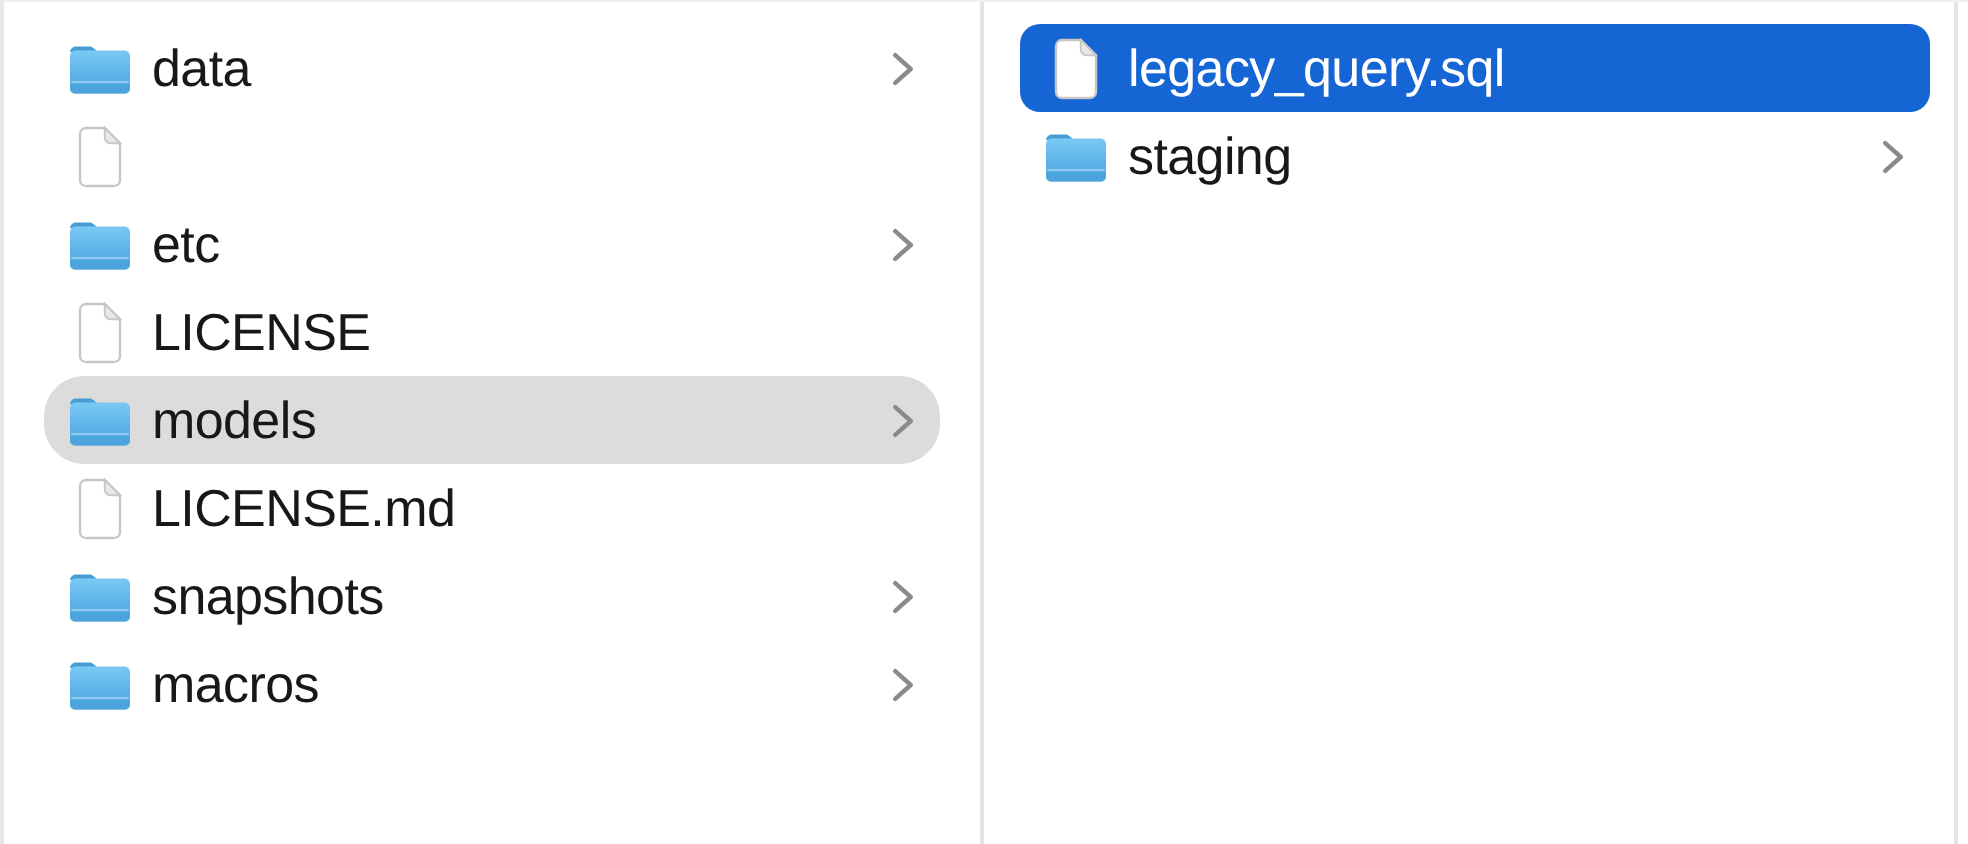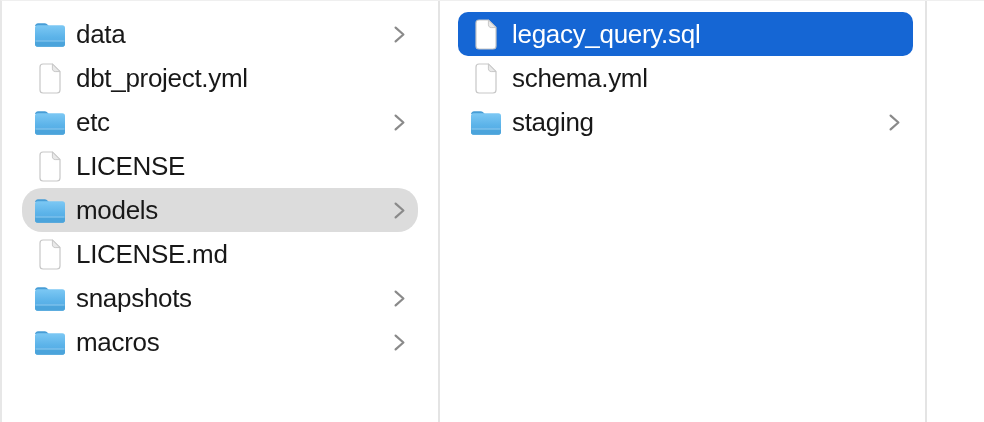--- a/index.html
+++ b/index.html
@@ -13,21 +13,21 @@
     display: flex;
     border-left: 2px solid #e7e7e7;
     border-top: 1px solid #efefef;
     background: #ffffff;
   }
   .column {
     padding-top: 11px;
     height: 100%;
     background: #ffffff;
   }
-  .col-1 { width: 436px; }
+  .col-1 { width: 488px; }
   .col-2 { width: 485px; }
   .col-stub { flex: 1; }
   .divider {
     width: 2px; height: 100%;
     background: #e4e4e4;
     flex: 0 0 2px;
   }
   .row {
     height: 44px;
     display: flex;
@@ -91,21 +91,20 @@
           </svg>
         </span>
       </div>
       <div class="row">
         <span class="icon">
           <svg width="24" height="31" viewBox="0 0 24 31">
             <path d="M2 4 C2 2.3 3.3 1 5 1 H14.4 L22 8.6 V27 c0 1.7 -1.3 3 -3 3 H5 c-1.7 0 -3 -1.3 -3 -3 Z" fill="#ffffff" stroke="#c7c7c7" stroke-width="1.2"></path>
             <path d="M14.4 1 V5.8 c0 1.55 1.25 2.8 2.8 2.8 H22 Z" fill="#e9e9e9" stroke="#c7c7c7" stroke-width="1"></path>
           </svg>
         </span>
-        <span class="label">dbt_project.yml</span>
       </div>
       <div class="row">
         <span class="icon">
           <svg width="32" height="27" viewBox="0 0 32 27">
             <defs>
               <linearGradient id="fg" x1="0" y1="0" x2="0" y2="1">
                 <stop offset="0" stop-color="#7cc8f4"></stop>
                 <stop offset="0.55" stop-color="#5cb3e9"></stop>
                 <stop offset="1" stop-color="#4fa8e1"></stop>
               </linearGradient>
@@ -214,29 +213,20 @@
   <div class="divider"></div>
   <div class="column col-2">
       <div class="row sel-active">
         <span class="icon">
           <svg width="24" height="31" viewBox="0 0 24 31">
             <path d="M2 4 C2 2.3 3.3 1 5 1 H14.4 L22 8.6 V27 c0 1.7 -1.3 3 -3 3 H5 c-1.7 0 -3 -1.3 -3 -3 Z" fill="#ffffff" stroke="#c7c7c7" stroke-width="1.2"></path>
             <path d="M14.4 1 V5.8 c0 1.55 1.25 2.8 2.8 2.8 H22 Z" fill="#e9e9e9" stroke="#c7c7c7" stroke-width="1"></path>
           </svg>
         </span>
         <span class="label">legacy_query.sql</span>
-      </div>
-      <div class="row">
-        <span class="icon">
-          <svg width="24" height="31" viewBox="0 0 24 31">
-            <path d="M2 4 C2 2.3 3.3 1 5 1 H14.4 L22 8.6 V27 c0 1.7 -1.3 3 -3 3 H5 c-1.7 0 -3 -1.3 -3 -3 Z" fill="#ffffff" stroke="#c7c7c7" stroke-width="1.2"></path>
-            <path d="M14.4 1 V5.8 c0 1.55 1.25 2.8 2.8 2.8 H22 Z" fill="#e9e9e9" stroke="#c7c7c7" stroke-width="1"></path>
-          </svg>
-        </span>
-        <span class="label">schema.yml</span>
       </div>
       <div class="row">
         <span class="icon">
           <svg width="32" height="27" viewBox="0 0 32 27">
             <defs>
               <linearGradient id="fg" x1="0" y1="0" x2="0" y2="1">
                 <stop offset="0" stop-color="#7cc8f4"></stop>
                 <stop offset="0.55" stop-color="#5cb3e9"></stop>
                 <stop offset="1" stop-color="#4fa8e1"></stop>
               </linearGradient>

